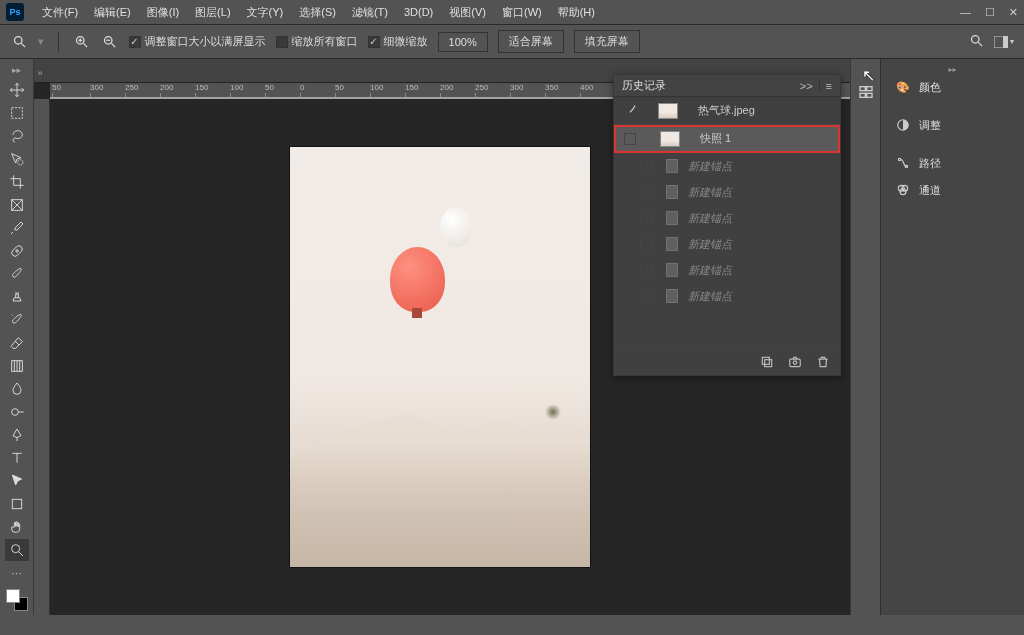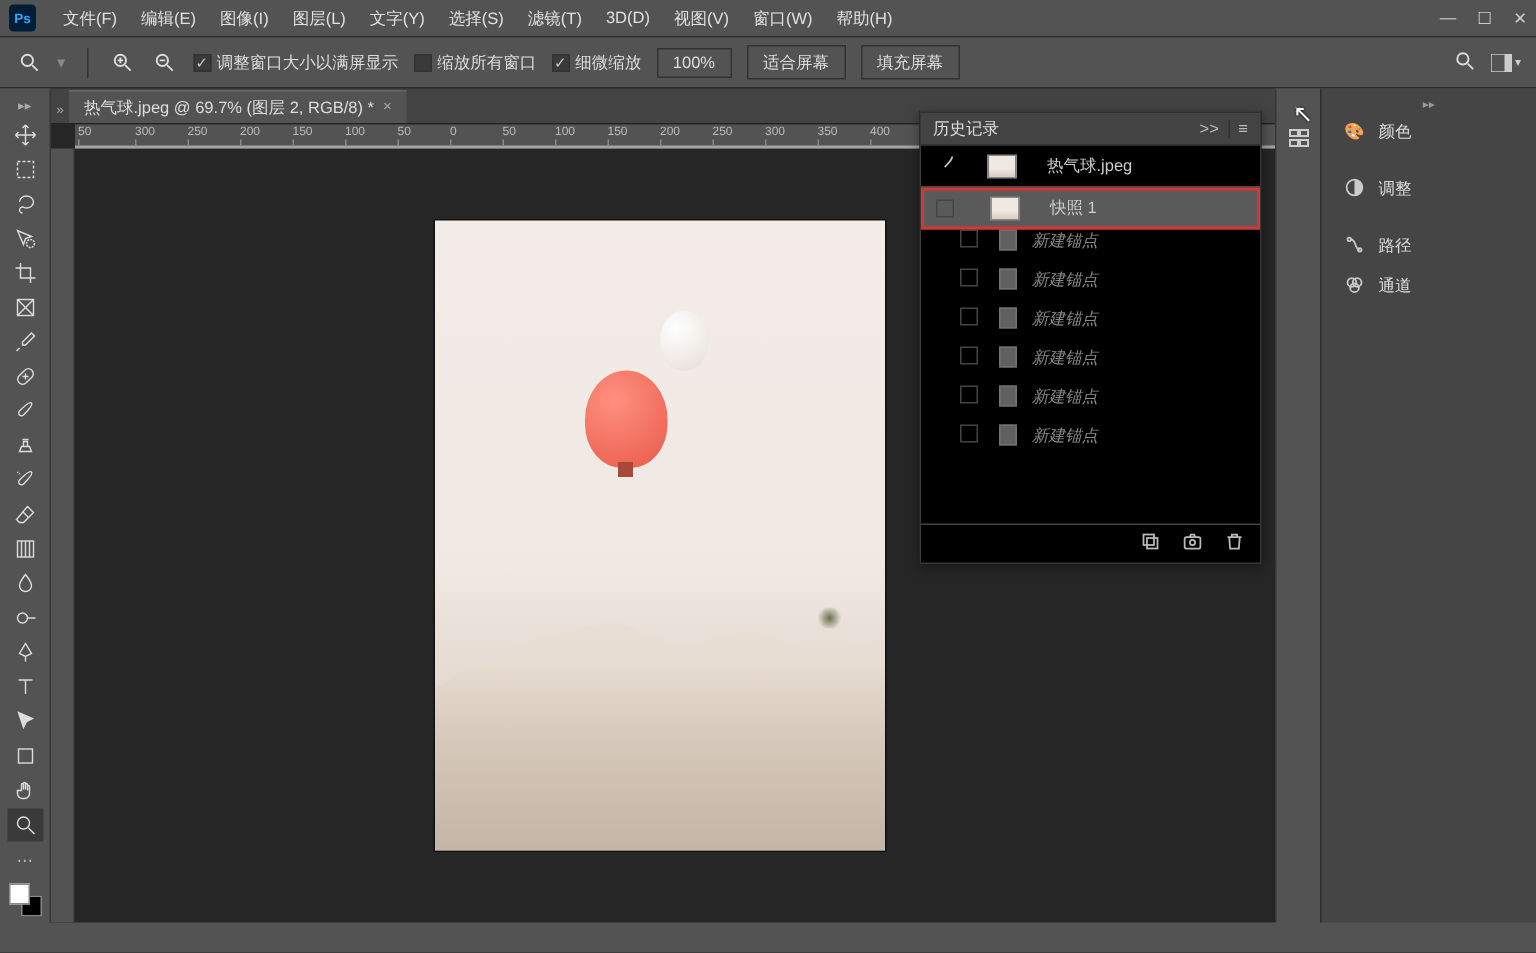--- a/index.html
+++ b/index.html
@@ -41,27 +41,27 @@
 .ruler-h .tick::before { content:""; position:absolute; left:0; top:10px; width:1px; height:6px; background:#888; }
 .ruler-v { position:absolute; left:0; top:40px; width:16px; bottom:0; background:#535353; border-right:1px solid #333; }
 .image-mock { position:absolute; left:256px; top:88px; width:300px; height:420px; background:linear-gradient(#f2ece8 0%, #f0e8e2 55%, #e6dcd4 70%, #d9cdc2 100%); box-shadow:0 0 0 1px #111; overflow:hidden; }
 .balloon1 { position:absolute; left:100px; top:100px; width:55px; height:65px; background:radial-gradient(circle at 35% 30%, #ff9080, #e85a4a); border-radius:50% 50% 45% 45%; }
 .balloon1::after { content:""; position:absolute; bottom:-6px; left:22px; width:10px; height:10px; background:#a8483a; }
 .balloon2 { position:absolute; left:150px; top:60px; width:32px; height:40px; background:radial-gradient(circle at 35% 30%, #fff, #e4ded6); border-radius:50% 50% 45% 45%; }
 .rocks { position:absolute; bottom:0; left:0; right:0; height:180px; background:linear-gradient(180deg, transparent 0%, #e8ddd2 30%, #d6c8ba 60%, #c4b5a5 100%); clip-path:polygon(0 40%, 10% 30%, 25% 20%, 40% 15%, 55% 25%, 70% 18%, 85% 28%, 100% 22%, 100% 100%, 0 100%); }
 .tree { position:absolute; right:28px; bottom:148px; width:18px; height:14px; background:radial-gradient(circle, #6a7050, transparent 70%); }
 
 
-.history-panel { position:absolute; left:613px; top:74px; width:228px; background:#000000; border:1px solid #383838; box-shadow:0 2px 8px rgba(0,0,0,.4); z-index:50; }
+.history-panel { position:absolute; left:613px; top:74px; width:228px; background:#404040; border:1px solid #383838; box-shadow:0 2px 8px rgba(0,0,0,.4); z-index:50; }
 .hist-head { height:22px; background:#434343; display:flex; align-items:center; padding:0 8px; color:#ddd; border-bottom:1px solid #333; }
 .hist-head .chev { margin-left:auto; display:flex; gap:6px; color:#bbb; font-size:10px; }
 .hist-row { height:28px; display:flex; align-items:center; padding-left:10px; gap:20px; border-bottom:1px solid #484848; }
 .hist-row.selected { outline:2px solid #d33; outline-offset:-2px; background:#5a5a5a; }
 .hist-row .thumb { width:20px; height:16px; background:linear-gradient(#f0e8e2 60%, #d9cdc2); border:1px solid #888; }
-.hist-anchor-row { height:26px; display:flex; align-items:flex-start; padding-left:26px; gap:10px; color:#8a8a8a; font-style:italic; }
+.hist-anchor-row { height:26px; display:flex; align-items:center; padding-left:26px; gap:10px; color:#8a8a8a; font-style:italic; }
 .hist-anchor-row .file-ico { width:12px; height:14px; border:1px solid #707070; background:#606060; }
 .hist-check { width:12px; height:12px; border:1px solid #444; margin-right:4px; }
 .hist-foot { height:26px; display:flex; align-items:center; justify-content:flex-end; gap:14px; padding:0 10px; color:#bbb; border-top:1px solid #444; font-size:12px; }
 
 
 .side-strip { width:30px; background:#535353; border-left:1px solid #383838; display:flex; flex-direction:column; align-items:center; padding-top:8px; }
 .side-strip .slot { width:22px; height:22px; margin-bottom:8px; display:flex; align-items:center; justify-content:center; color:#ccc; }
 
 
 .right-pane { width:144px; background:#454545; border-left:1px solid #2e2e2e; padding-top:6px; }
@@ -280,24 +280,20 @@
     <div class="tool" style="color:#bbb">⋯</div>
     <div class="tool-colors">
         <div class="bg"></div>
         <div class="fg"></div>
       </div>
   </div>
 
   <div class="canvas-area">
     <div class="doctab-row">
       <div class="tb-toggle" style="width:12px;text-align:center;color:#aaa">»</div>
-      <div class="doctab">
-        <span>热气球.jpeg @ 69.7% (图层 2, RGB/8) *</span>
-        <span class="x">×</span>
-      </div>
     </div>
     <div class="ruler-v"></div>
     <div class="ruler-h">
       <span class="tick" style="left:2px">50</span>
       <span class="tick" style="left:40px">300</span>
       <span class="tick" style="left:75px">250</span>
       <span class="tick" style="left:110px">200</span>
       <span class="tick" style="left:145px">150</span>
       <span class="tick" style="left:180px">100</span>
       <span class="tick" style="left:215px">50</span>

